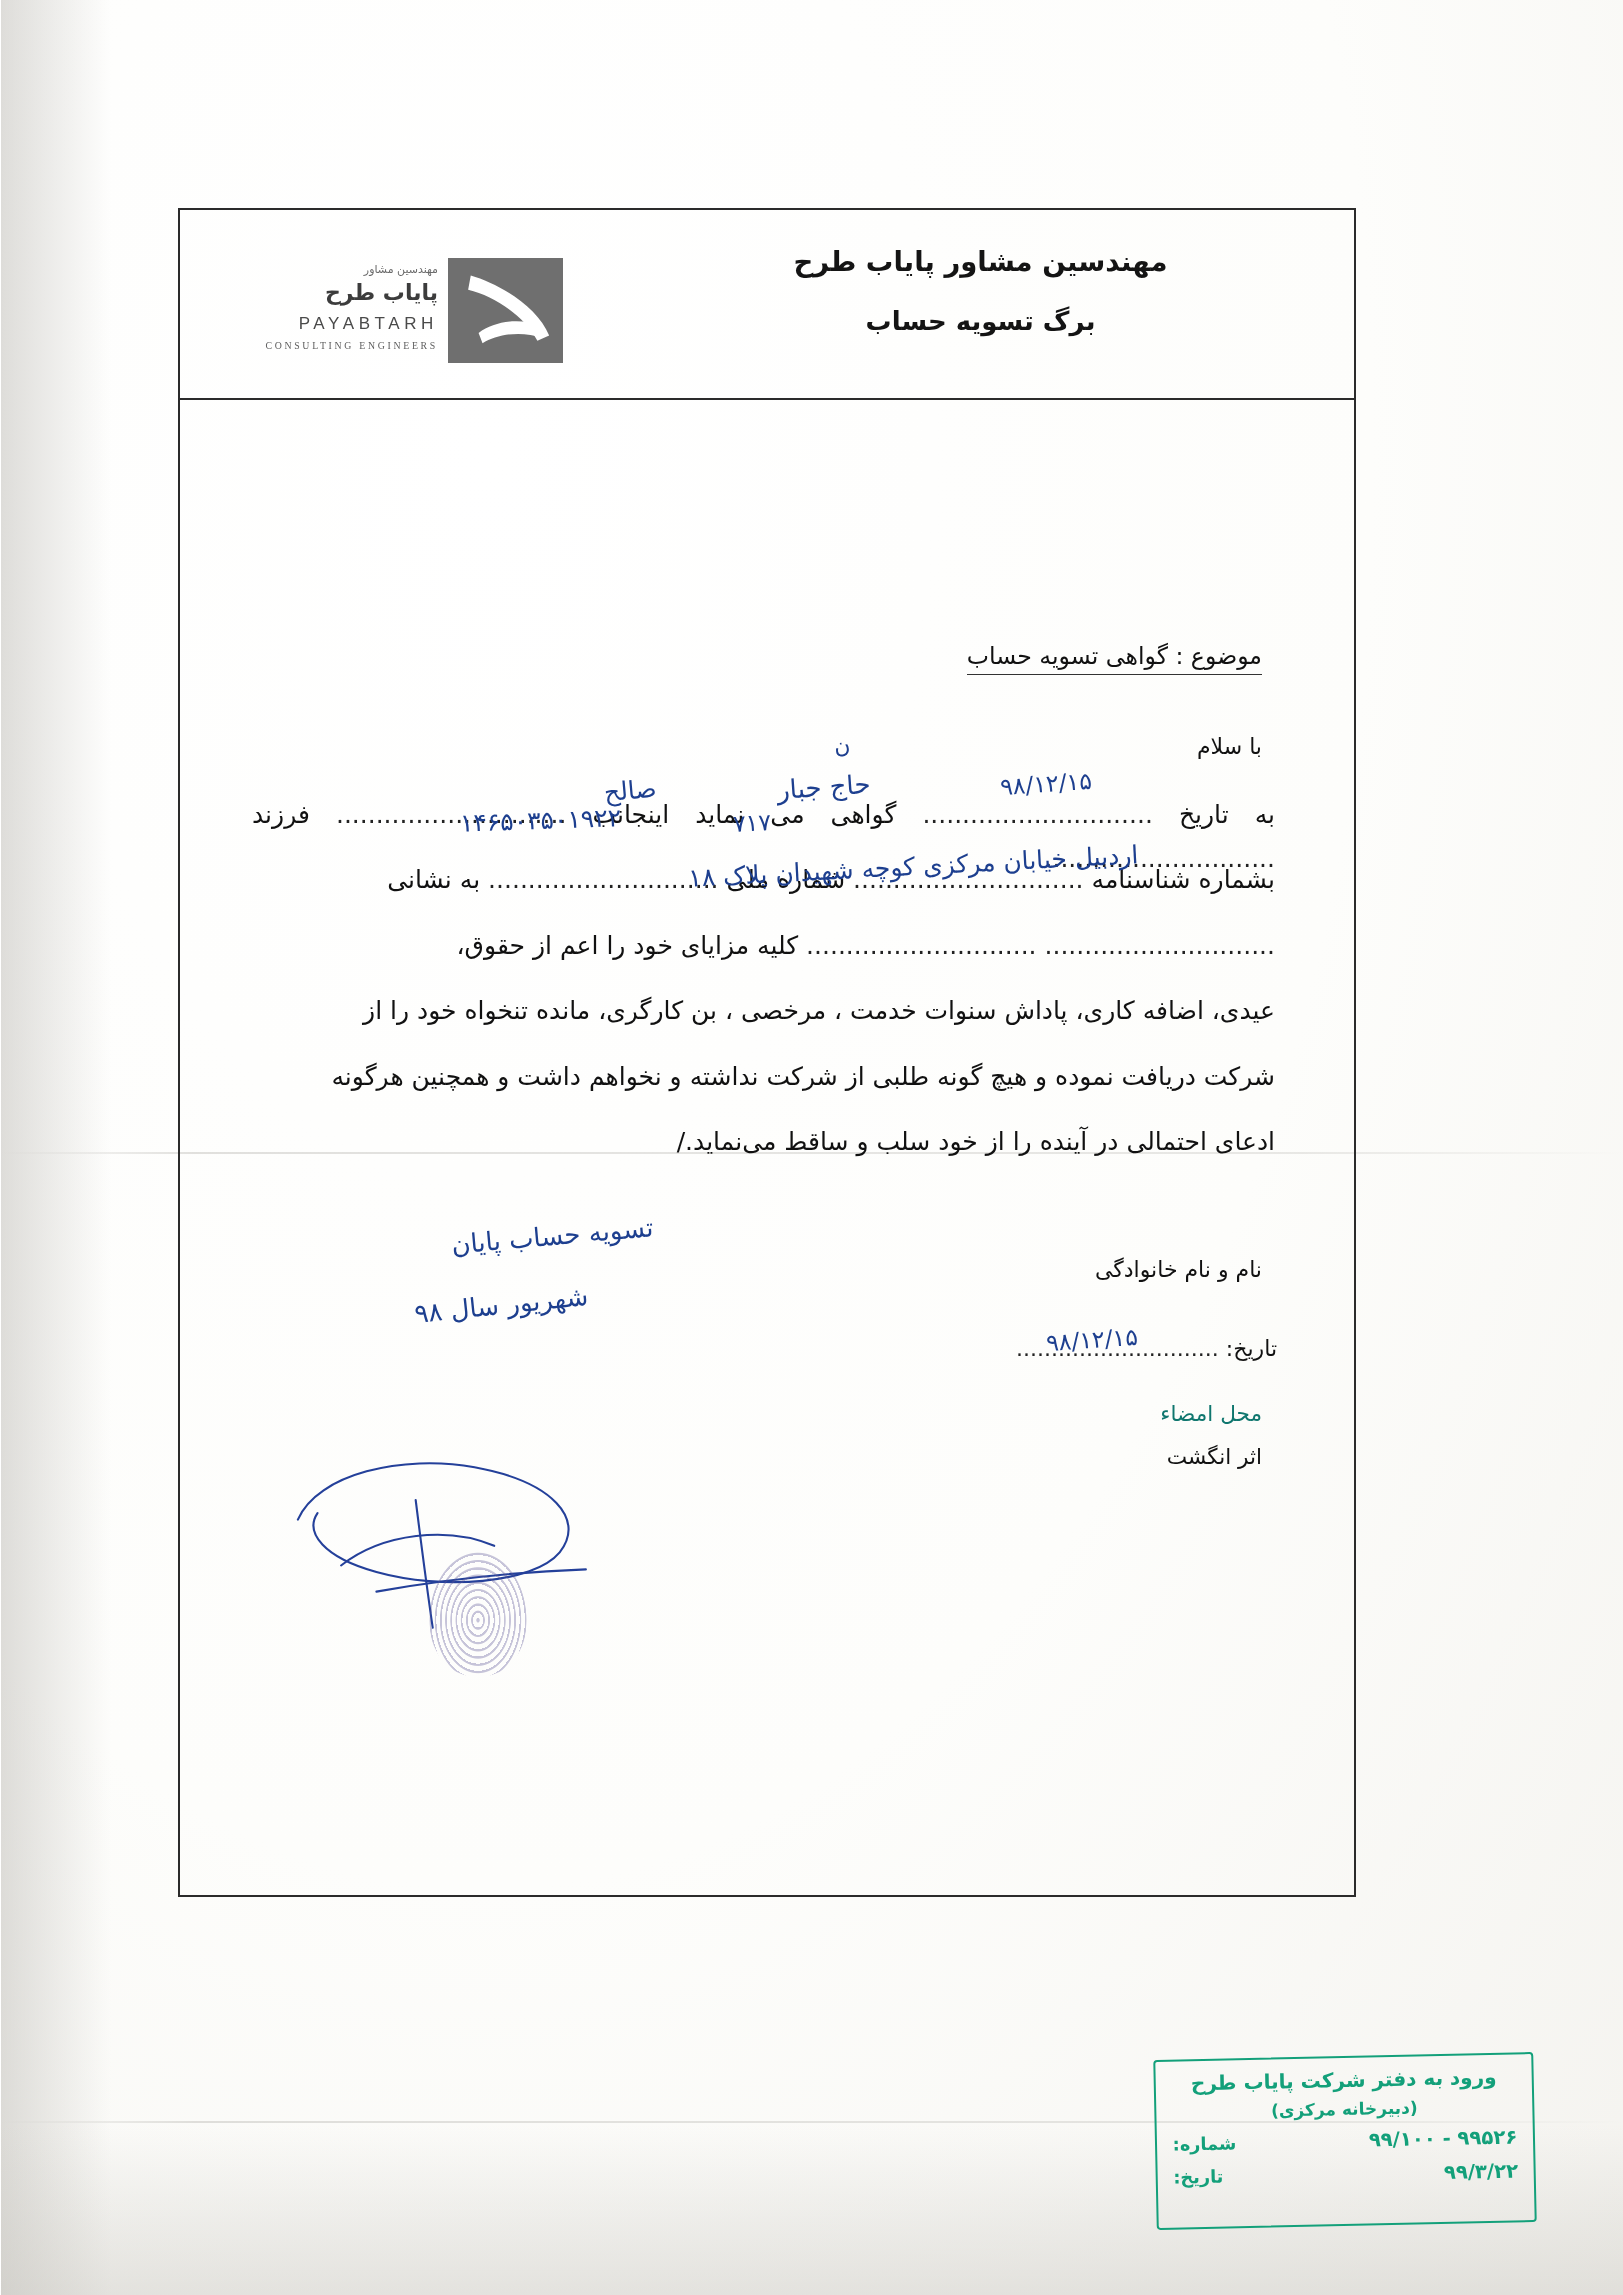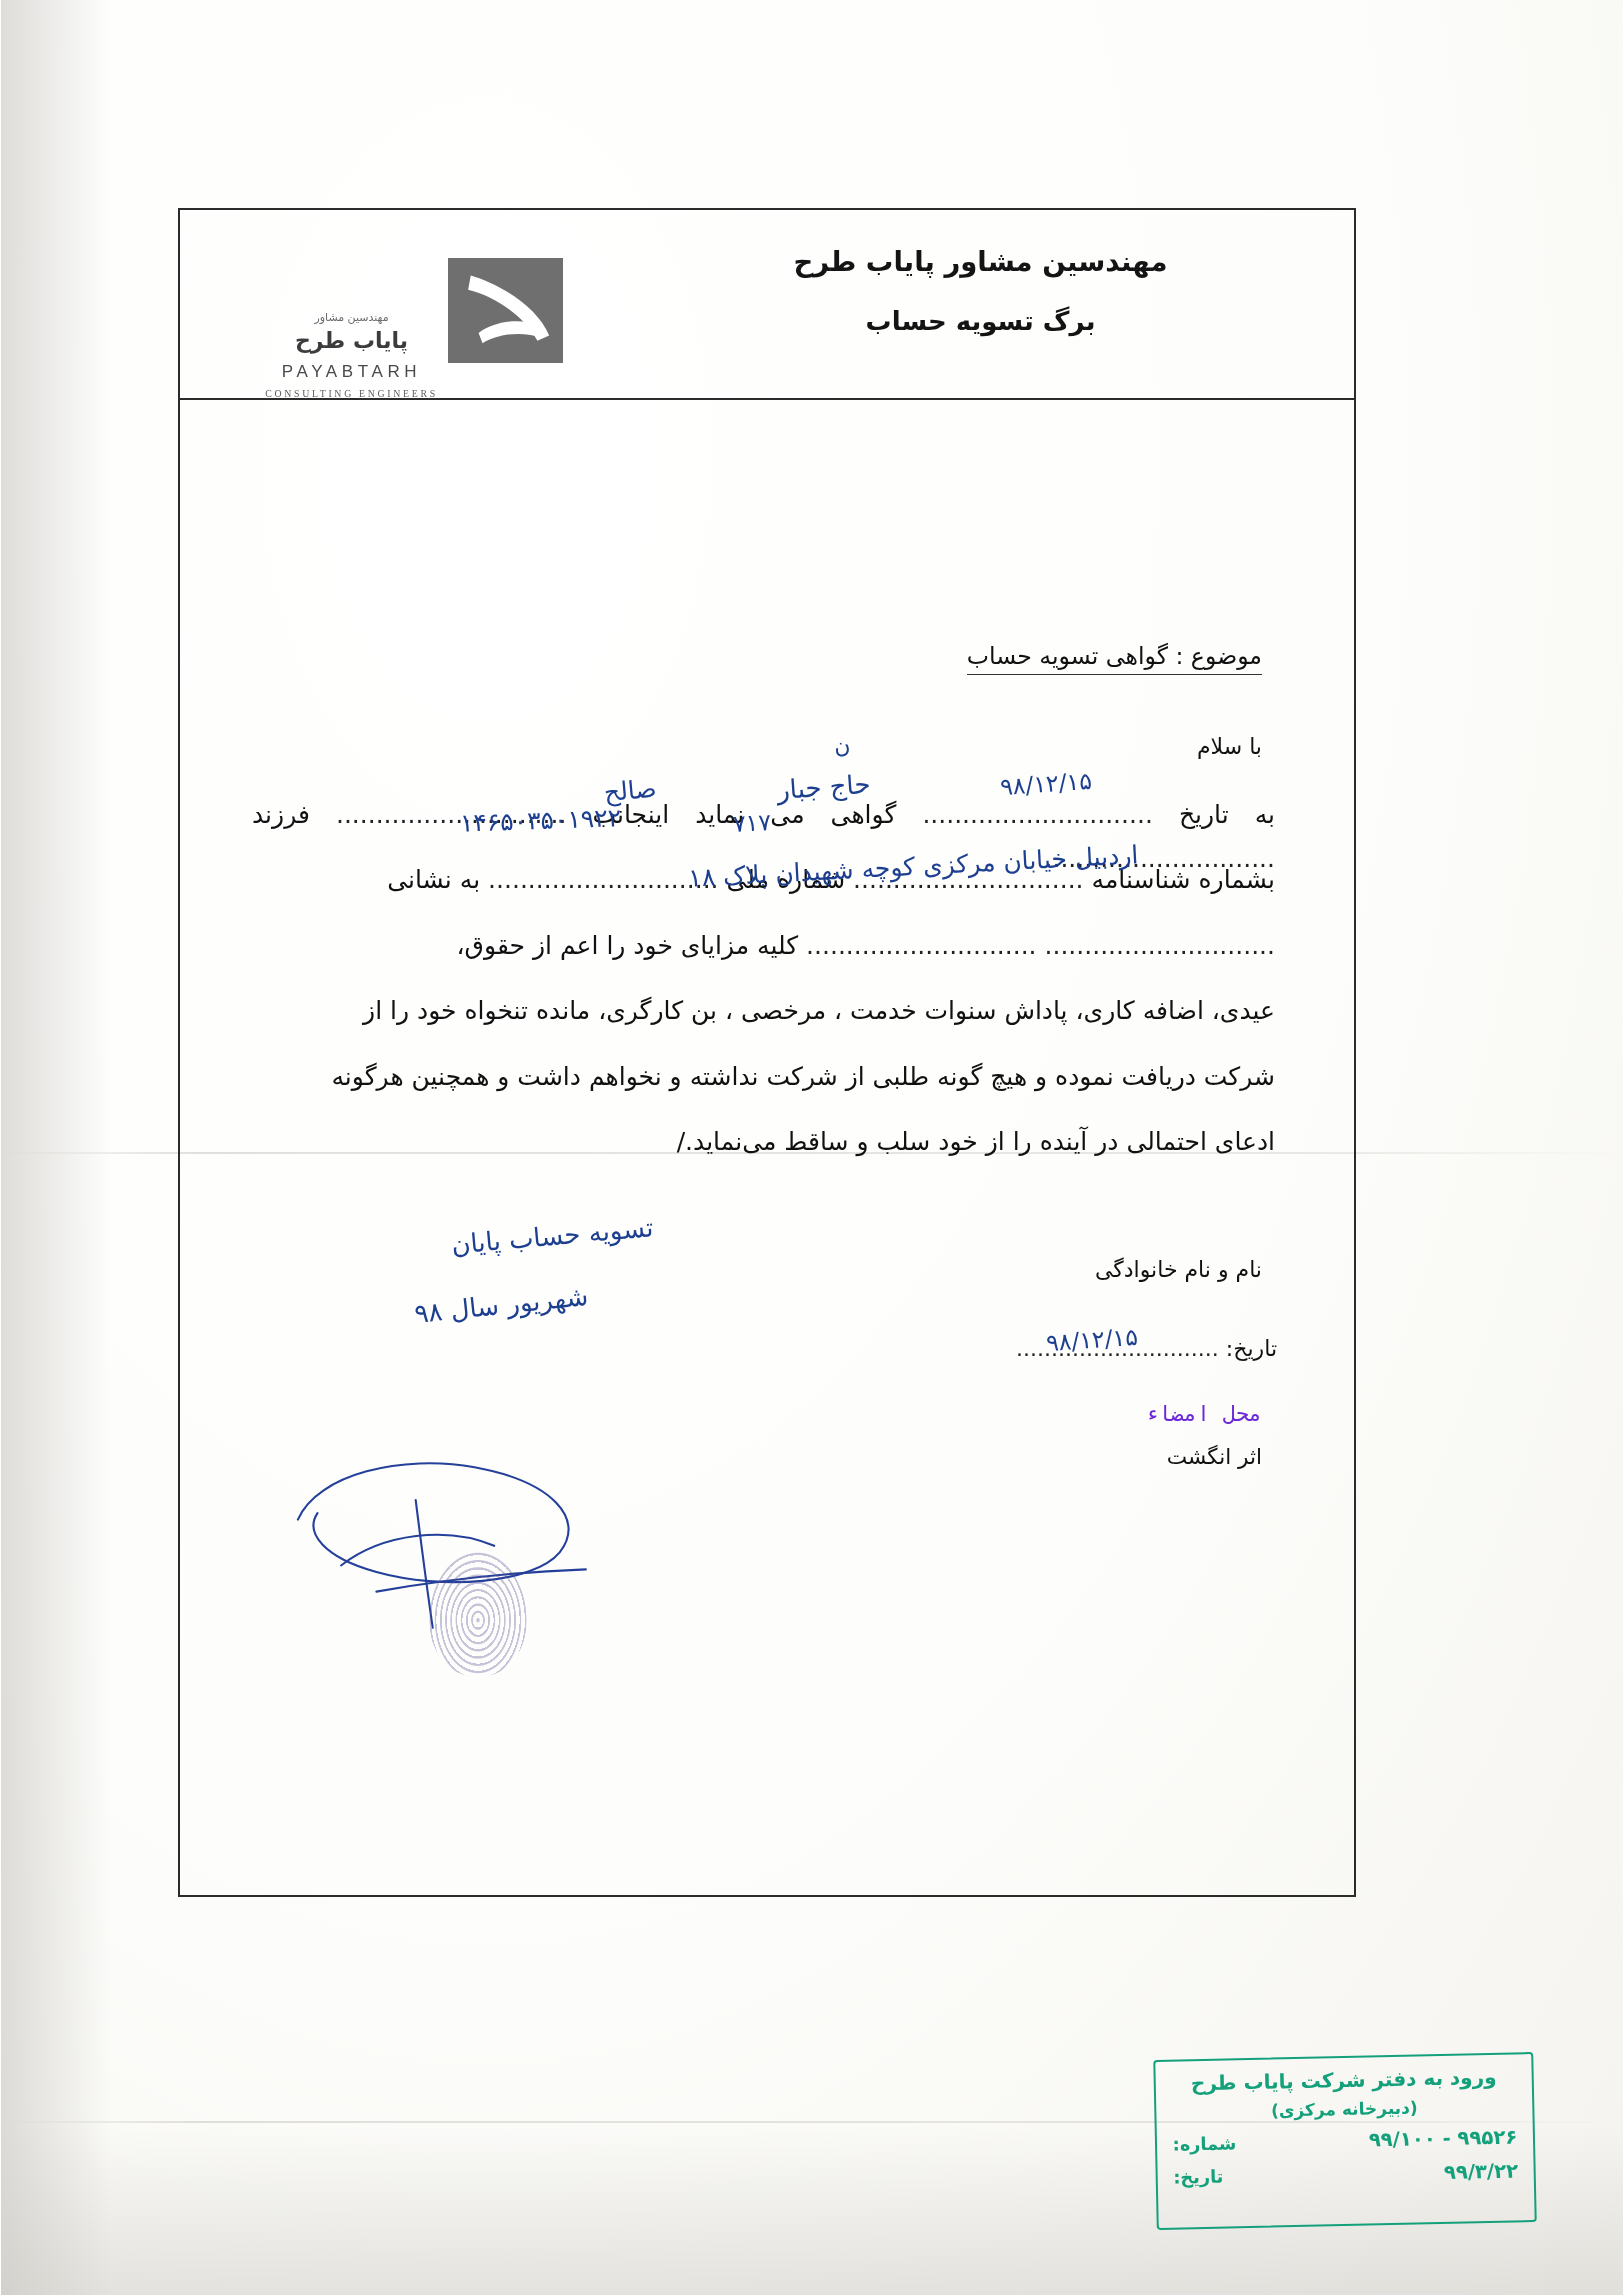--- a/index.html
+++ b/index.html
@@ -102,23 +102,22 @@
     left: 10.5px;
     top: 11.8px;
     width: 98px;
     height: 82px;
   }
   #logo-text {
     position: absolute;
     left: 0px;
     top: 14.4px;
     width: 173px;
-    text-align: center;
+    text-align: right;
     color: #4c4c4c;
-    margin-top: 48px;
   }
   .logo-fa-small {
     font-size: 11px;
     color: #6a6a6a;
     letter-spacing: 0.7px;
     margin-bottom: 3.9px;
   }
   .logo-fa-big {
     font-size: 22px;
     font-weight: bold;
@@ -200,22 +199,21 @@
     right: 77px;
     top: 936px;
     font-size: 22px;
     color: #111;
   }
   .sig-place {
     position: absolute;
     right: 92px;
     top: 1001px;
     font-size: 21.6px;
-    color: #6d28d9;
-    font-family: Liberation Mono, monospace;
+    color: #0f766e;
   }
   .sig-finger {
     position: absolute;
     right: 92px;
     top: 1044px;
     font-size: 21.6px;
     color: #111;
   }
 
   

